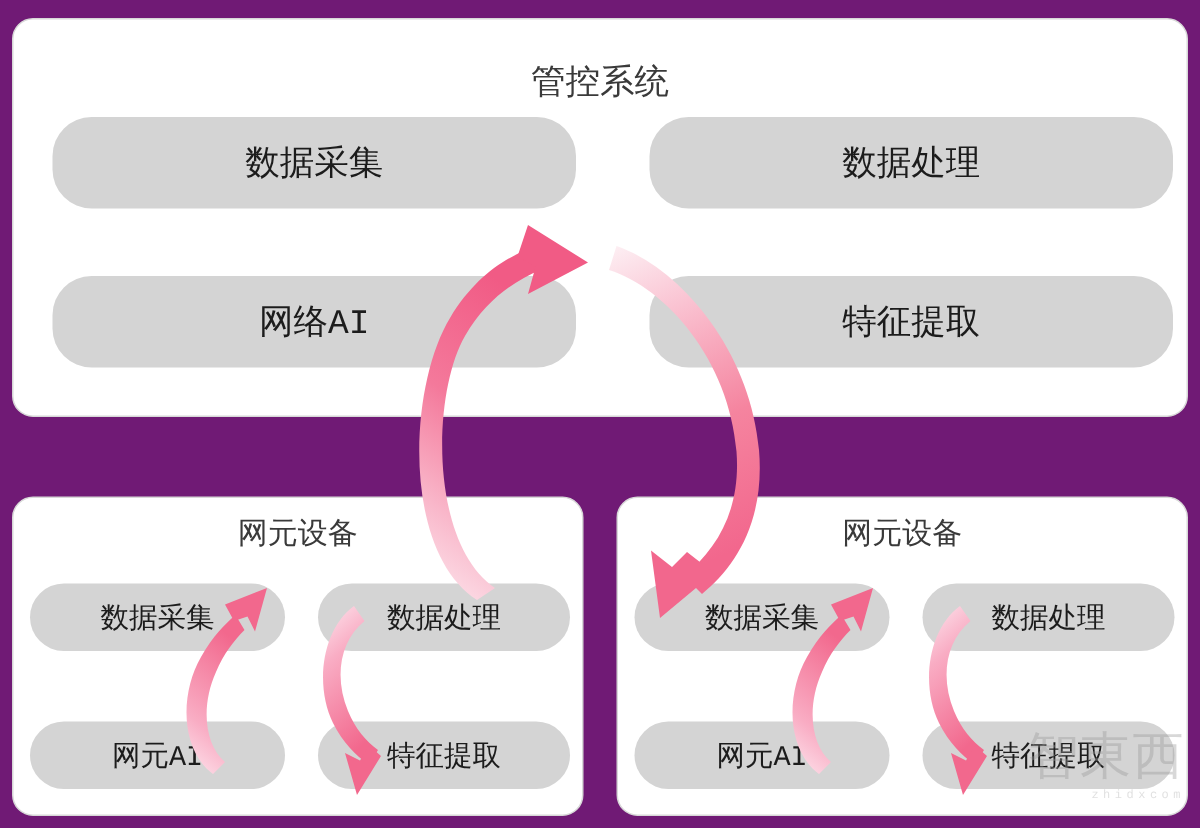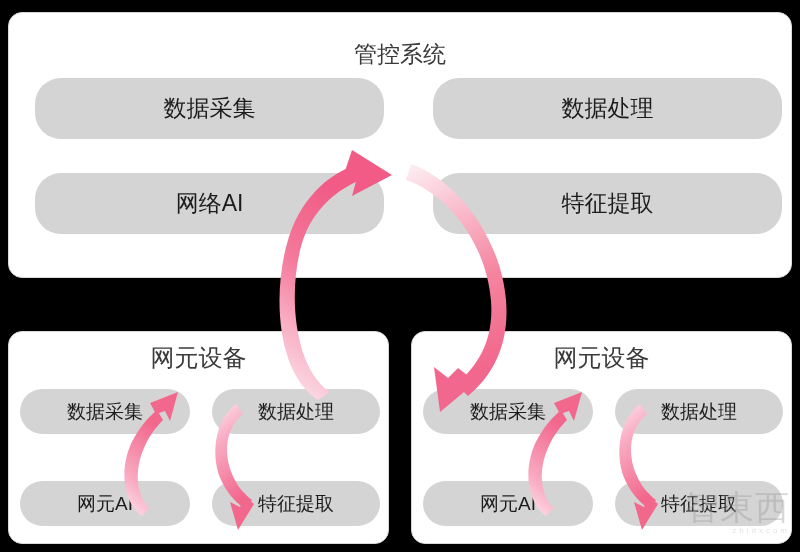--- a/index.html
+++ b/index.html
@@ -4,22 +4,22 @@
 <style>
   html, body {
     margin: 0;
     padding: 0;
     background: #ffffff;
   }
   #stage {
     position: relative;
     width: 800px;
     height: 552px;
-    background: #000000;
-    font-family: Liberation Sans, sans-serif;
+    background: #701a75;
+    font-family: Liberation Mono, monospace;
     overflow: hidden;
   }
 
   
   .panel {
     position: absolute;
     box-sizing: border-box;
     background: #ffffff;
     border: 1.5px solid #d8d8d8;
     border-radius: 14px;
@@ -32,40 +32,40 @@
   .panel-title {
     position: absolute;
     left: 0;
     width: 100%;
     text-align: center;
     color: #3a3a3a;
     white-space: nowrap;
   }
   #panel-top .panel-title { top: 26px; font-size: 23px; }
   #panel-bl .panel-title,
-  #panel-br .panel-title { top: 10px; font-size: 24px; }
+  #panel-br .panel-title { top: 10px; font-size: 20px; }
 
   
   .gbox {
     position: absolute;
     box-sizing: border-box;
     background: #d4d4d4;
     display: flex;
     align-items: center;
     justify-content: center;
     color: #1c1c1c;
     white-space: nowrap;
     border-radius: 26px;
   }
   
   #panel-top .gbox { height: 61px; font-size: 23px; }
   .tb-l { left: 26px;  width: 349px; }
   .tb-r { left: 424px; width: 349px; }
   .tb-row1 { top: 65px; }
-  .tb-row2 { top: 160px; }
+  .tb-row2 { top: 171px; }
 
   
   .panel-bottom .gbox { height: 45px; font-size: 19px; }
   .bb-l { left: 11px;  width: 170px; }
   .bb-r { left: 203px; width: 168px; }
   .bb-row1 { top: 57px; }
   .bb-row2 { top: 149px; }
 
   
   #arrows {

